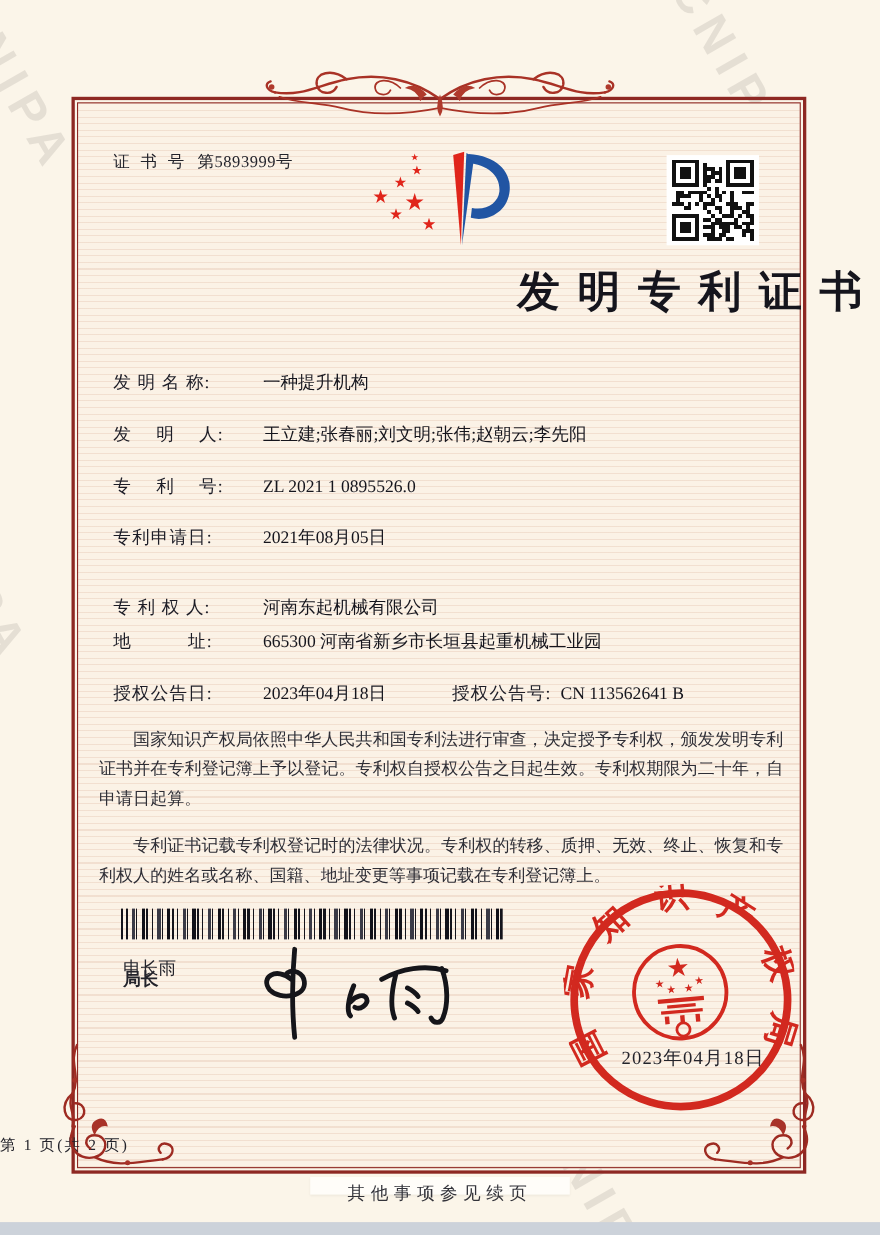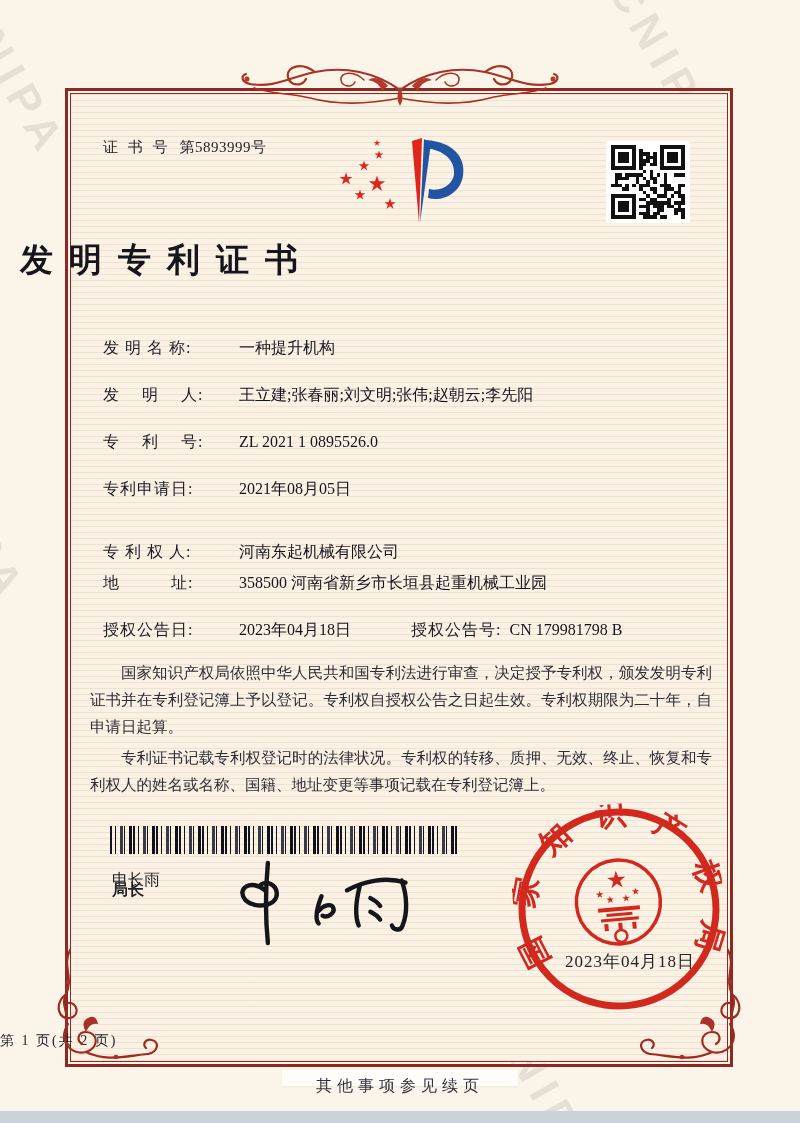--- a/index.html
+++ b/index.html
@@ -32,29 +32,29 @@
   }
   .ornament { position:absolute; z-index:4; }
   
   .content { position:absolute; inset:0; z-index:3;border-radius:22px; }
   .cert-no { position:absolute; left:103px; top:138px; font-size:15px; color:#23232b; }
   .cert-no .lbl { letter-spacing:3px; }
   .cert-no .num { margin-left:9px; letter-spacing:0.5px; }
   .logo { position:absolute; left:330px; top:134px; }
   .qr-wrap { position:absolute; left:606px; top:141px; width:84px; height:82px; background:#fff; padding:4px 4px; }
   .doc-title {
-    position:absolute; left:4px; right:0; top:238px; text-align:left;
-    font-size:33px; font-weight:bold; letter-spacing:16px; text-indent:16px; color:#15151d;
+    position:absolute; left:15px; right:0; top:238px; text-align:right;
+    font-size:39px; font-weight:bold; letter-spacing:16px; text-indent:16px; color:#15151d;
   }
   .row { position:absolute; left:103px; font-size:16px; white-space:nowrap; }
   .row .lbl { display:inline-block; width:128px; letter-spacing:1px; white-space:pre; color:#1c1c26; }
   .row .val { margin-left:8px; color:#15151d; }
   .row .lbl2 { display:inline-block; margin-left:56px; letter-spacing:1px; }
   .body-text { position:absolute; left:90px; top:660px; width:622px; font-size:15.5px; line-height:1.74; color:#2e2e36; }
-  .body-text p { text-indent:2em; margin-bottom:4px; text-align:justify; }
+  .body-text p { text-indent:2em; margin-bottom:16px; text-align:justify; }
   .barcode {
     position:absolute; left:110px; top:826px; width:347px; height:28px;
     background:repeating-linear-gradient(90deg,
       #14141c 0 2px, rgba(0,0,0,0) 2px 5px,
       #14141c 5px 6px, rgba(0,0,0,0) 6px 10px,
       #3a3a46 10px 13px, rgba(0,0,0,0) 13px 14px,
       #14141c 14px 15px, rgba(0,0,0,0) 15px 19px,
       #101018 19px 22px, rgba(0,0,0,0) 22px 23px);
   }
   .sig-title { position:absolute; left:112px; top:880px; font-size:16px; font-weight:700; color:#23232b; }
@@ -312,25 +312,25 @@
     <div class="row" style="top:432px;">
       <span class="lbl">专　 利　 号:</span><span class="val">ZL 2021 1 0895526.0</span>
     </div>
     <div class="row" style="top:479px;">
       <span class="lbl">专利申请日:</span><span class="val">2021年08月05日</span>
     </div>
     <div class="row" style="top:526px;margin-top:16px;">
       <span class="lbl">专 利 权 人:</span><span class="val">河南东起机械有限公司</span>
     </div>
     <div class="row" style="top:573px;">
-      <span class="lbl">地　　　址:</span><span class="val">358500 河南省新乡市长垣县起重机械工业园</span>
+      <span class="lbl">地　　　址:</span><span class="val">665300 河南省新乡市长垣县起重机械工业园</span>
     </div>
     <div class="row" style="top:620px;">
       <span class="lbl">授权公告日:</span><span class="val">2023年04月18日</span>
-      <span class="lbl2">授权公告号:</span><span class="val">CN 179981798 B</span>
+      <span class="lbl2">授权公告号:</span><span class="val">CN 113562641 B</span>
     </div>
 
     <div class="body-text">
       <p>国家知识产权局依照中华人民共和国专利法进行审查，决定授予专利权，颁发发明专利证书并在专利登记簿上予以登记。专利权自授权公告之日起生效。专利权期限为二十年，自申请日起算。</p>
       <p>专利证书记载专利权登记时的法律状况。专利权的转移、质押、无效、终止、恢复和专利权人的姓名或名称、国籍、地址变更等事项记载在专利登记簿上。</p>
     </div>
 
     <div class="barcode"></div>
 
     <div class="sig-title">局长</div>

